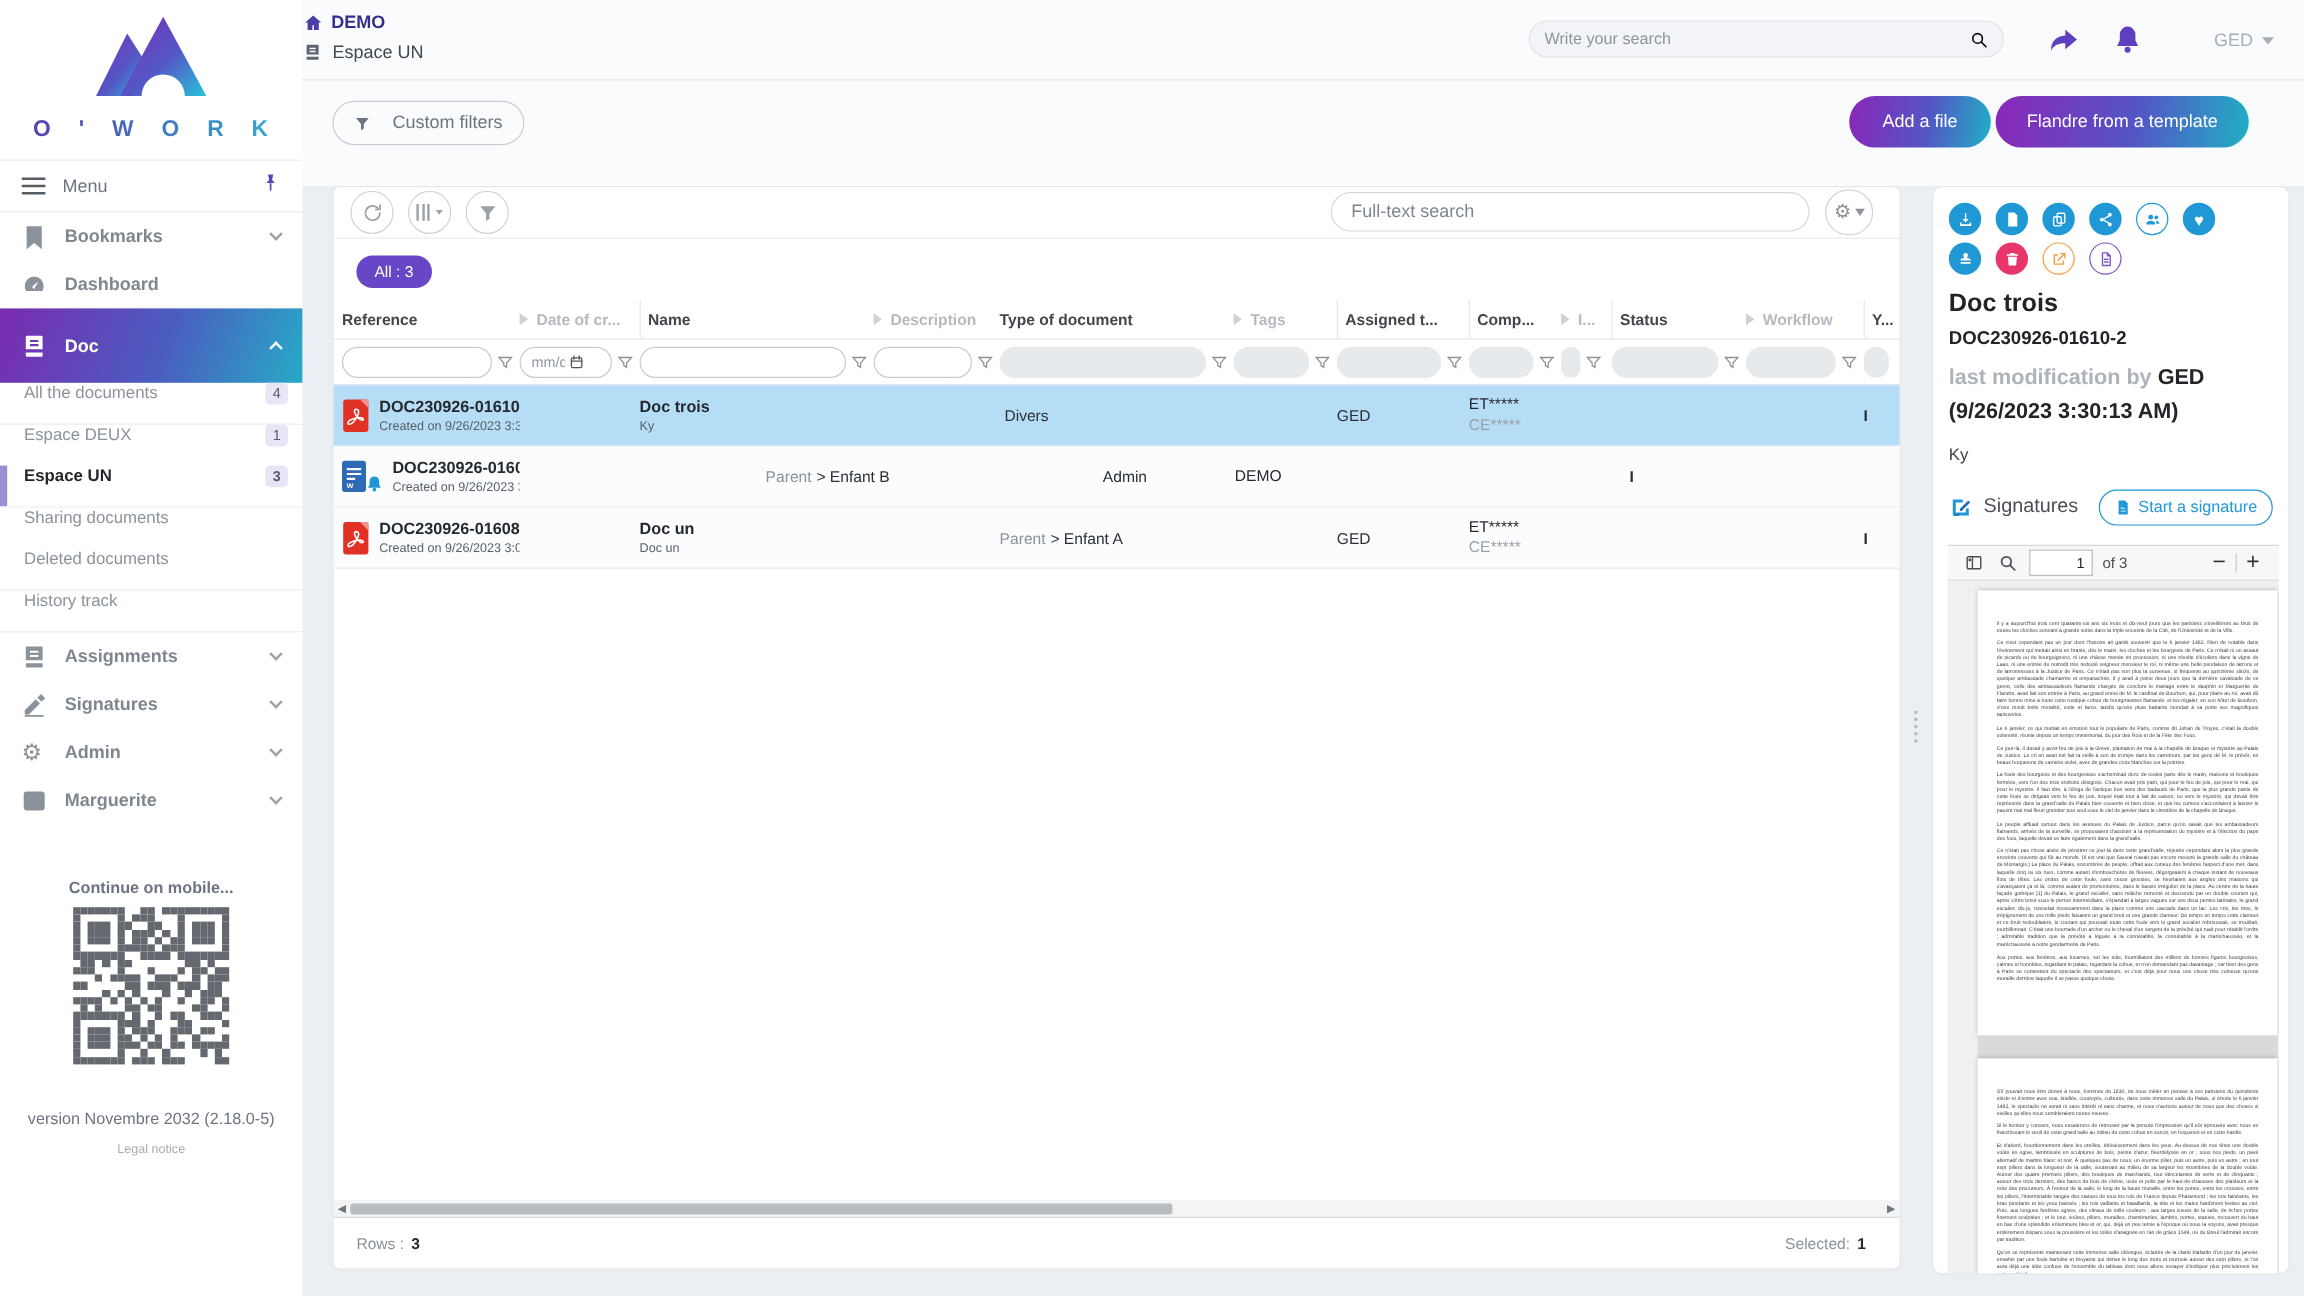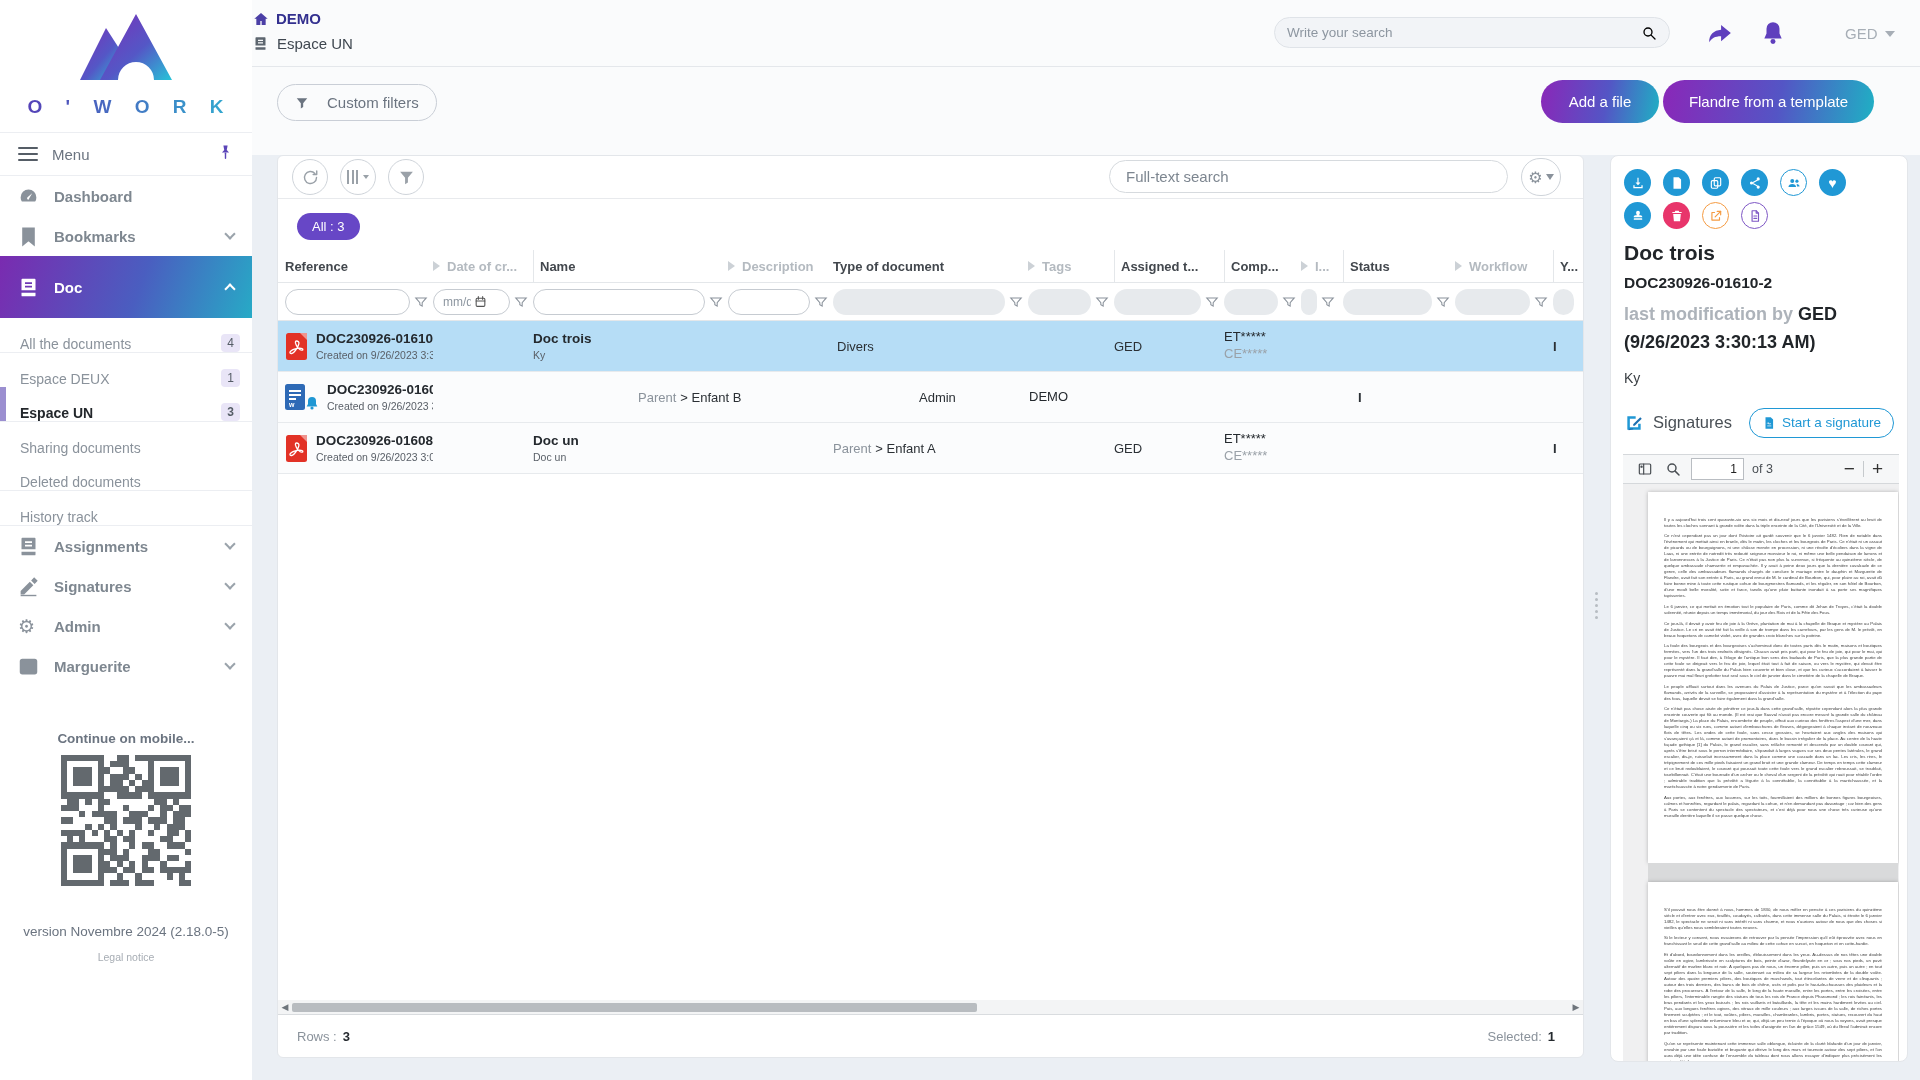--- a/index.html
+++ b/index.html
@@ -46,21 +46,21 @@
   .sb-item .ic { width:21px; height:21px; display:flex; }
   .sb-item .ic svg { width:21px; height:21px; fill:#8a929b; }
   .sb-item .ic .gearchar { font-size:19px; line-height:21px; color:#8a929b; }
   .sb-item .lbl { margin-left:15px; flex:1; font-size:15px; font-weight:bold; color:#7e8790; }
   .chev { width:8px; height:8px; border-right:2px solid #9aa3ab; border-bottom:2px solid #9aa3ab; transform:rotate(45deg); margin-top:-4px; }
   .chev.up { transform:rotate(-135deg); margin-top:4px; }
   .sb-doc { height:62px; background:linear-gradient(110deg,#7a2bb0 0%,#4a5ec0 55%,#27aac6 100%); }
   .sb-doc .lbl { color:#fff; }
   .sb-doc .ic svg { fill:#fff; }
   .sb-doc .chev { border-color:#fff; }
-  .sb-sub { display:flex; align-items:flex-end; height:34px; padding:0 12px 0 20px; font-size:14px; color:#8a929b; cursor:pointer; }
+  .sb-sub { display:flex; align-items:flex-start; height:34px; padding:0 12px 0 20px; font-size:14px; color:#8a929b; cursor:pointer; }
   .sb-sub.active { font-weight:bold; color:#23272b; border-left:6px solid #9b8fd0; padding-left:14px; }
   .count-badge { margin-left:auto; background:#e9e5f7; color:#555d66; font-size:12px; border-radius:4px; padding:2px 6px; }
   .count-badge:empty { display:none; }
   .sb-divider { height:1px; background:#eceef2; }
   .mobile-hint { text-align:center; color:#6b7480; font-size:13.5px; margin-top:45px;font-weight:bold; }
   .qr { width:131px; margin:9px auto 0; display:grid; grid-template-columns:repeat(21,1fr); }
   .qr i { width:6.24px; height:6.24px; }
   .qr i.on { background:#63696e; }
   .version { text-align:center; color:#6b7480; font-size:13.5px; margin-top:38px; }
   .legal { text-align:center; color:#a7adb4; font-size:10.5px; margin-top:12px; }
@@ -247,34 +247,34 @@
       <span class="pin">
         <svg viewBox="0 0 24 24">
             <path d="M9 2h6l-1.2 6.5L17 12H7l3.2-3.5z"></path>
             <rect x="11" y="12" width="2" height="9" rx="1"></rect>
           </svg>
       </span>
     </div>
 
     <div class="sb-item">
       <span class="ic">
-        <svg viewBox="0 0 24 24">
-            <path d="M12 4a9 9 0 0 0-9 9c0 1.8.5 3.4 1.4 4.8h15.2A8.9 8.9 0 0 0 21 13a9 9 0 0 0-9-9zm0 11.6a1.6 1.6 0 0 1-1.1-2.8l5.3-4.4-3.5 5.9c0 .9-.7 1.3-.7 1.3z"></path>
-          </svg>
-      </span>
-      <span class="lbl">Dashboard</span>
-    </div>
-    <div class="sb-item">
-      <span class="ic">
         <svg viewBox="0 0 24 24" fill="none" stroke="#8a929b" stroke-width="2.4">
             <path d="M6 3h12v18l-6-5-6 5z"></path>
           </svg>
       </span>
       <span class="lbl">Bookmarks</span>
       <i class="chev"></i>
+    </div>
+    <div class="sb-item">
+      <span class="ic">
+        <svg viewBox="0 0 24 24">
+            <path d="M12 4a9 9 0 0 0-9 9c0 1.8.5 3.4 1.4 4.8h15.2A8.9 8.9 0 0 0 21 13a9 9 0 0 0-9-9zm0 11.6a1.6 1.6 0 0 1-1.1-2.8l5.3-4.4-3.5 5.9c0 .9-.7 1.3-.7 1.3z"></path>
+          </svg>
+      </span>
+      <span class="lbl">Dashboard</span>
     </div>
 
     <div class="sb-item sb-doc">
       <span class="ic">
         <svg viewBox="0 0 24 24">
             <path d="M5 2h14a1 1 0 0 1 1 1v18a1 1 0 0 1-1 1H5a1 1 0 0 1-1-1V3a1 1 0 0 1 1-1zm3 4v2h8V6zm0 4v2h8v-2zm-4 5v3h16v-3z"></path>
           </svg>
       </span>
       <span class="lbl">Doc</span>
       <i class="chev up"></i>
@@ -780,21 +780,21 @@
         <i class="on"></i>
         <i class="on"></i>
         <i class="on"></i>
         <i></i>
         <i></i>
         <i></i>
         <i></i>
         <i class="on"></i>
         <i class="on"></i>
       </div>
-    <div class="version">version Novembre 2024 (2.18.0-5)</div>
+    <div class="version">version Novembre 2032 (2.18.0-5)</div>
     <div class="legal">Legal notice</div>
   </aside>
 
   <section class="table-panel">
     <div class="tp-toolbar">
       <button class="circle-btn">
         <svg class="stroke" viewBox="0 0 24 24">
             <path d="M20.5 12a8.5 8.5 0 1 1-2.3-5.8"></path>
             <path d="M20.8 2.8v5h-5"></path>
           </svg>

